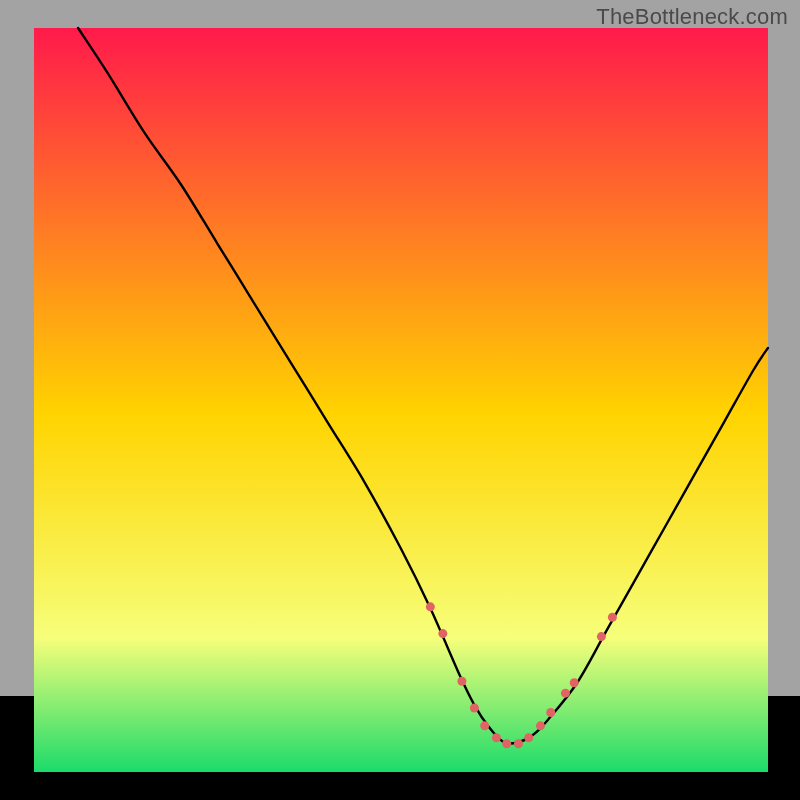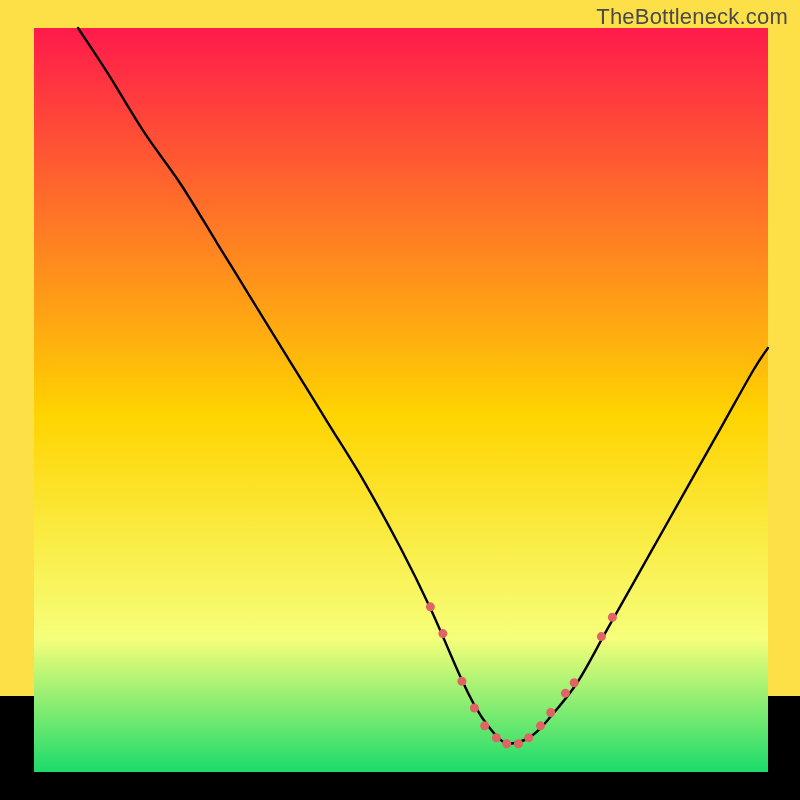--- a/index.html
+++ b/index.html
@@ -1,17 +1,17 @@
 <!DOCTYPE html>
 <html><head>
 <meta charset="utf-8">
 <style>
   * { margin: 0; padding: 0; box-sizing: border-box; }
   html, body { width: 800px; height: 800px; background: #000; overflow: hidden; }
-  .stage { position: relative; width: 800px; height: 696px; background: #fde047; }
+  .stage { position: relative; width: 800px; height: 696px; background: #a3a3a3; }
   .watermark {
     position: absolute;
     top: 4px;
     right: 12px;
     font-family: Arial, Helvetica, sans-serif;
     font-size: 22px;
     color: #4a4a4a;
     letter-spacing: 0.2px;
     user-select: none;
   }

